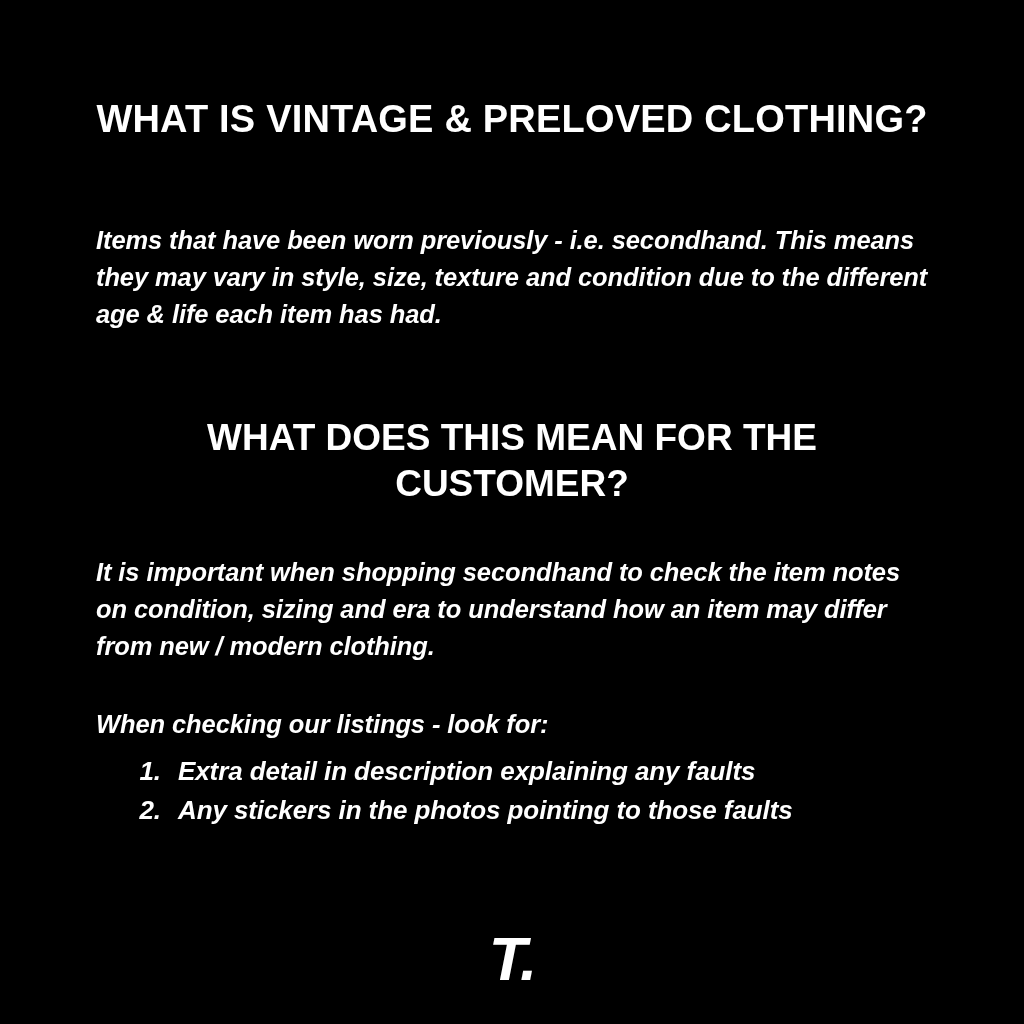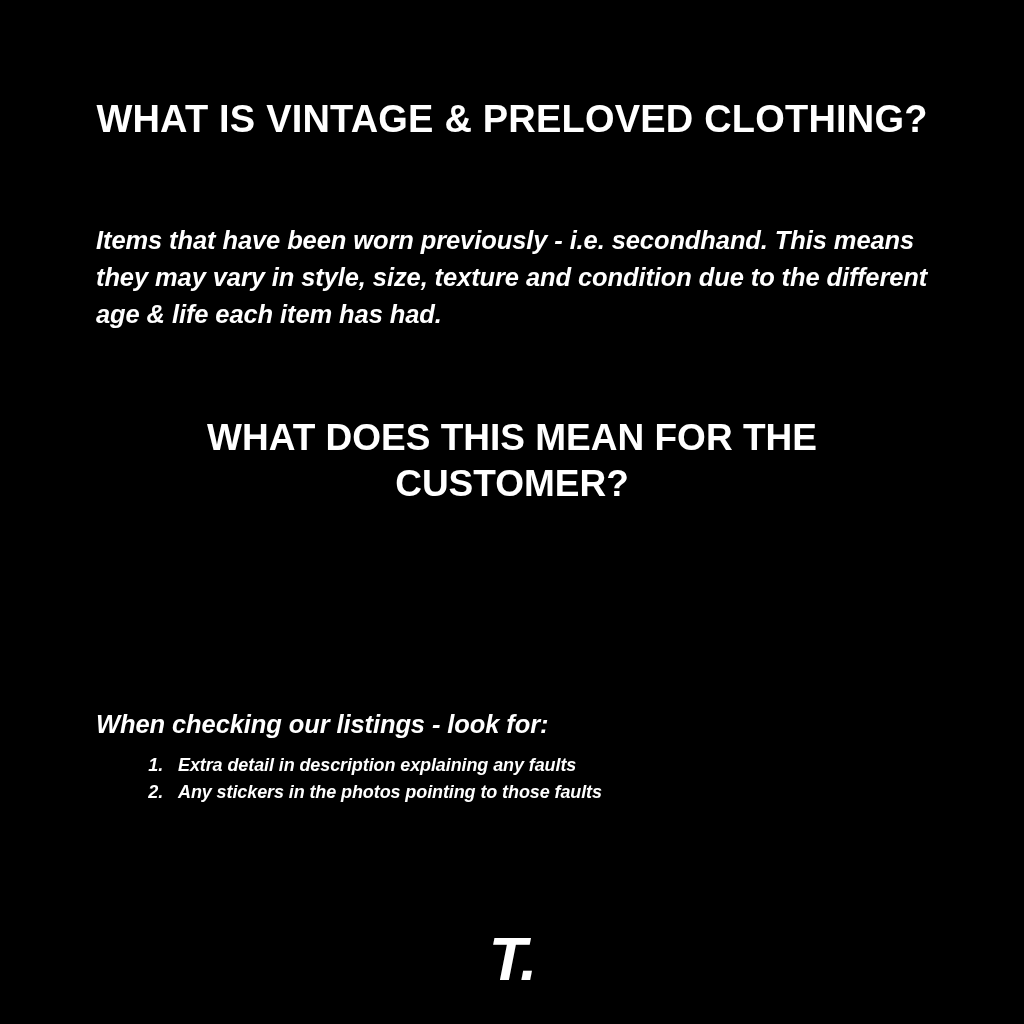--- a/index.html
+++ b/index.html
@@ -65,21 +65,21 @@
   }
   .list-block {
     position: absolute;
     top: 752px;
     left: 120px;
     width: 800px;
   }
   ol.checks {
     margin: 0;
     padding-left: 48px;
-    font-size: 18px;
+    font-size: 26px;
     font-weight: bold;
     font-style: italic;
     line-height: 1.5;
     letter-spacing: -0.1px;
   }
   ol.checks li {
     padding-left: 10px;
   }
   .logo {
     position: absolute;
@@ -98,20 +98,21 @@
 <body>
 
 <div class="page">
 
   <h1 class="heading-main">WHAT IS VINTAGE &amp; PRELOVED CLOTHING?</h1>
 
   <p class="para-block" id="intro-paragraph">Items that have been worn previously - i.e. secondhand. This means they may vary in style, size, texture and condition due to the different age &amp; life each item has had.</p>
 
   <h2 class="heading-sub">WHAT DOES THIS MEAN FOR THE CUSTOMER?</h2>
 
+  <p class="para-block" id="importance-paragraph">It is important when shopping secondhand to check the item notes on condition, sizing and era to understand how an item may differ from new / modern clothing.</p>
 
   <p class="para-block" id="checking-line">When checking our listings - look for:</p>
 
   <div class="list-block">
     <ol class="checks">
       <li>Extra detail in description explaining any faults</li>
       <li>Any stickers in the photos pointing to those faults</li>
     </ol>
   </div>
 

